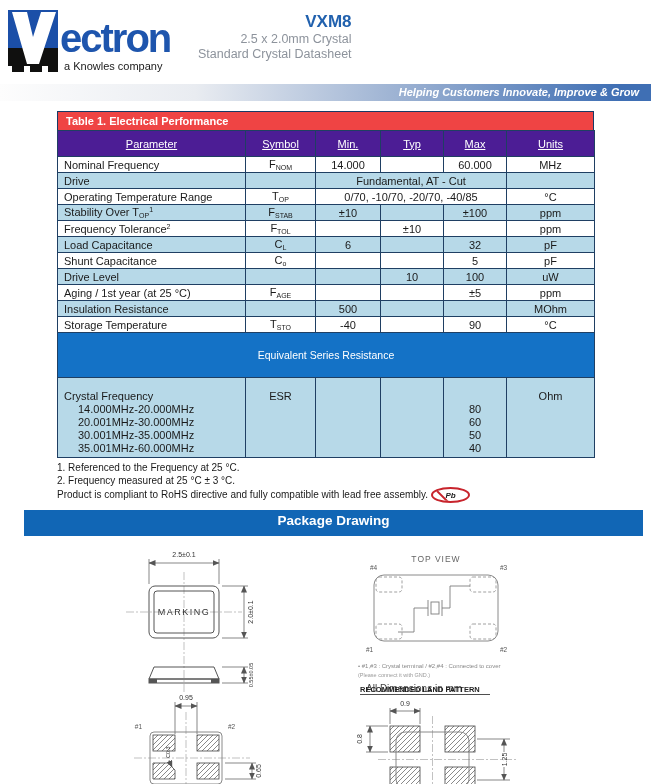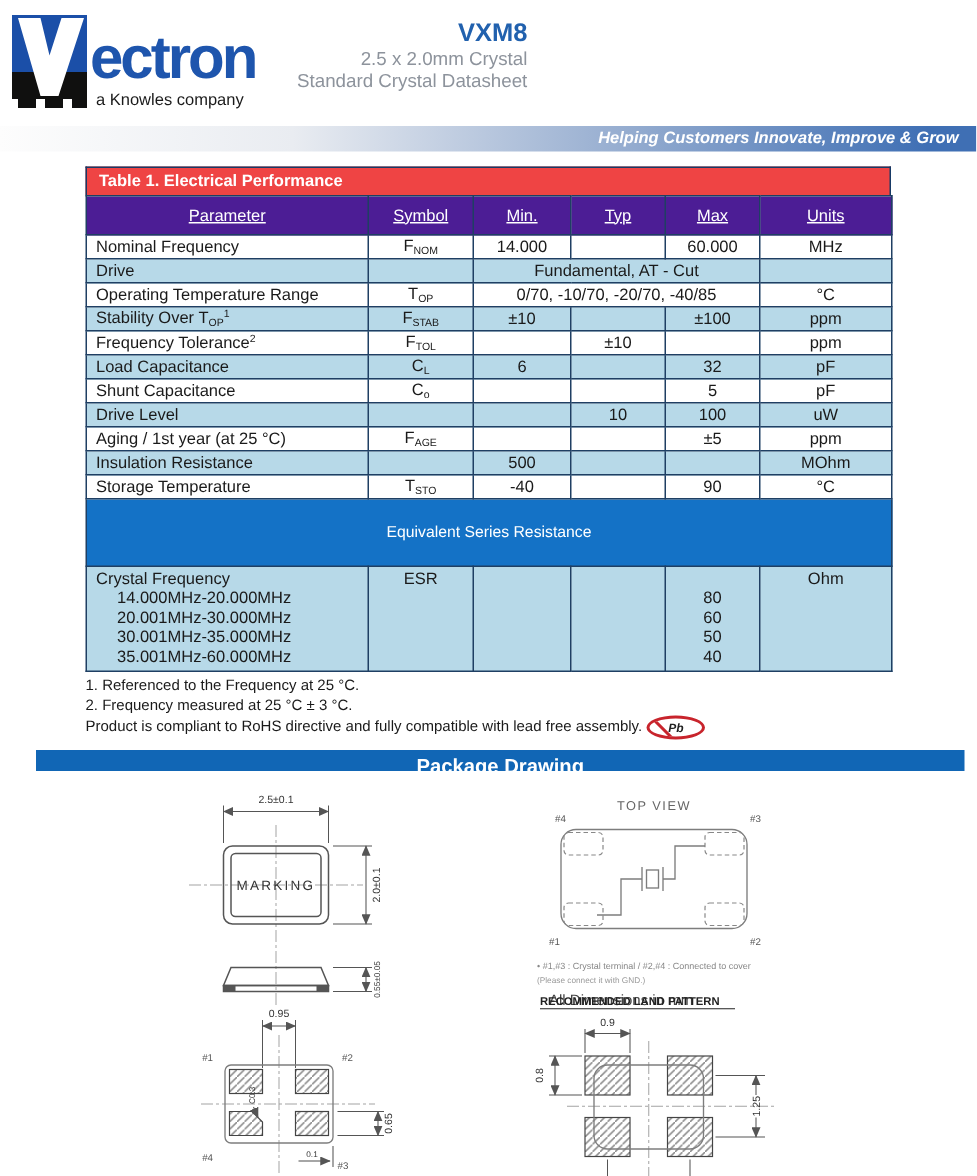--- a/index.html
+++ b/index.html
@@ -22,36 +22,36 @@
   .tbl-title { background: #ef4444; color: #fff; font-weight: bold; font-size: 11px; padding: 3px 8px; border: 1px solid #173a66; border-bottom: none; }
   table { border-collapse: collapse; table-layout: fixed; width: 537px; font-size: 11px; color: #1a1a1a; }
   th, td { border: 1px solid #1f3f63; }
   th { background: #4c1d95; color: #fff; font-weight: normal; height: 26px; font-size: 11px; text-decoration: underline; }
   td { height: 16px; padding: 0 5px; text-align: center; }
   td.c-param { text-align: left; padding-left: 6px; }
   tr.shaded td { background: #b7d9e8; }
   tr.esr-head td { background: #1472c6; color: #fff; font-size: 10.5px; height: 15px; padding: 16px; }
   sub { font-size: 7px; vertical-align: -2px; }
   sup { font-size: 7px; vertical-align: 4px; }
-  .esr-block td { vertical-align: top; padding-top: 2px; padding-bottom: 2px; }
+  .esr-block td { vertical-align: top; padding-top: 12px; padding-bottom: 2px; }
   .esr-block .ln { line-height: 13px; }
   .esr-block .indent { padding-left: 14px; }
   .esr-block .spacer { height: 13px; }
 
   
   .footnotes { margin: 3px 57px 0 57px; font-size: 10px; color: #1a1a1a; line-height: 13px; }
   .pb { display: inline-flex; align-items: center; justify-content: center; width: 39px; height: 16px;
     border: 2px solid #c8242c; border-radius: 50%; font-size: 8px; font-weight: bold; color: #222;
     position: relative; vertical-align: middle; margin-left: 3px; overflow: hidden; font-style: italic; }
   .pb::after { content: ""; position: absolute; left: -3px; top: 5px; width: 22px; height: 2.2px;
     background: #c8242c; transform: rotate(45deg); }
 
   
   .pkg-banner { margin: 7px 8px 0 24px; background: #1166b5; color: #fff; text-align: center;
-    font-weight: bold; font-size: 13.5px; height: 14px; line-height: 22px; }
+    font-weight: bold; font-size: 13.5px; height: 26px; line-height: 22px; }
 
   
   .drawings { position: relative; height: 296px; margin-top: 2px; }
   .drawings svg { position: absolute; }
   .geo  { fill: none; stroke: #555; stroke-width: 1; }
   .geo2 { fill: none; stroke: #7d7d7d; stroke-width: 0.9; }
   .ext, .dim { stroke: #555; stroke-width: 0.7; fill: none; }
   .cl { stroke: #999; stroke-width: 0.6; stroke-dasharray: 8 2 2 2; fill: none; }
   .pad-dash { fill: none; stroke: #888; stroke-width: 0.8; stroke-dasharray: 3 2; }
   .pad { stroke: #444; stroke-width: 0.8; }

